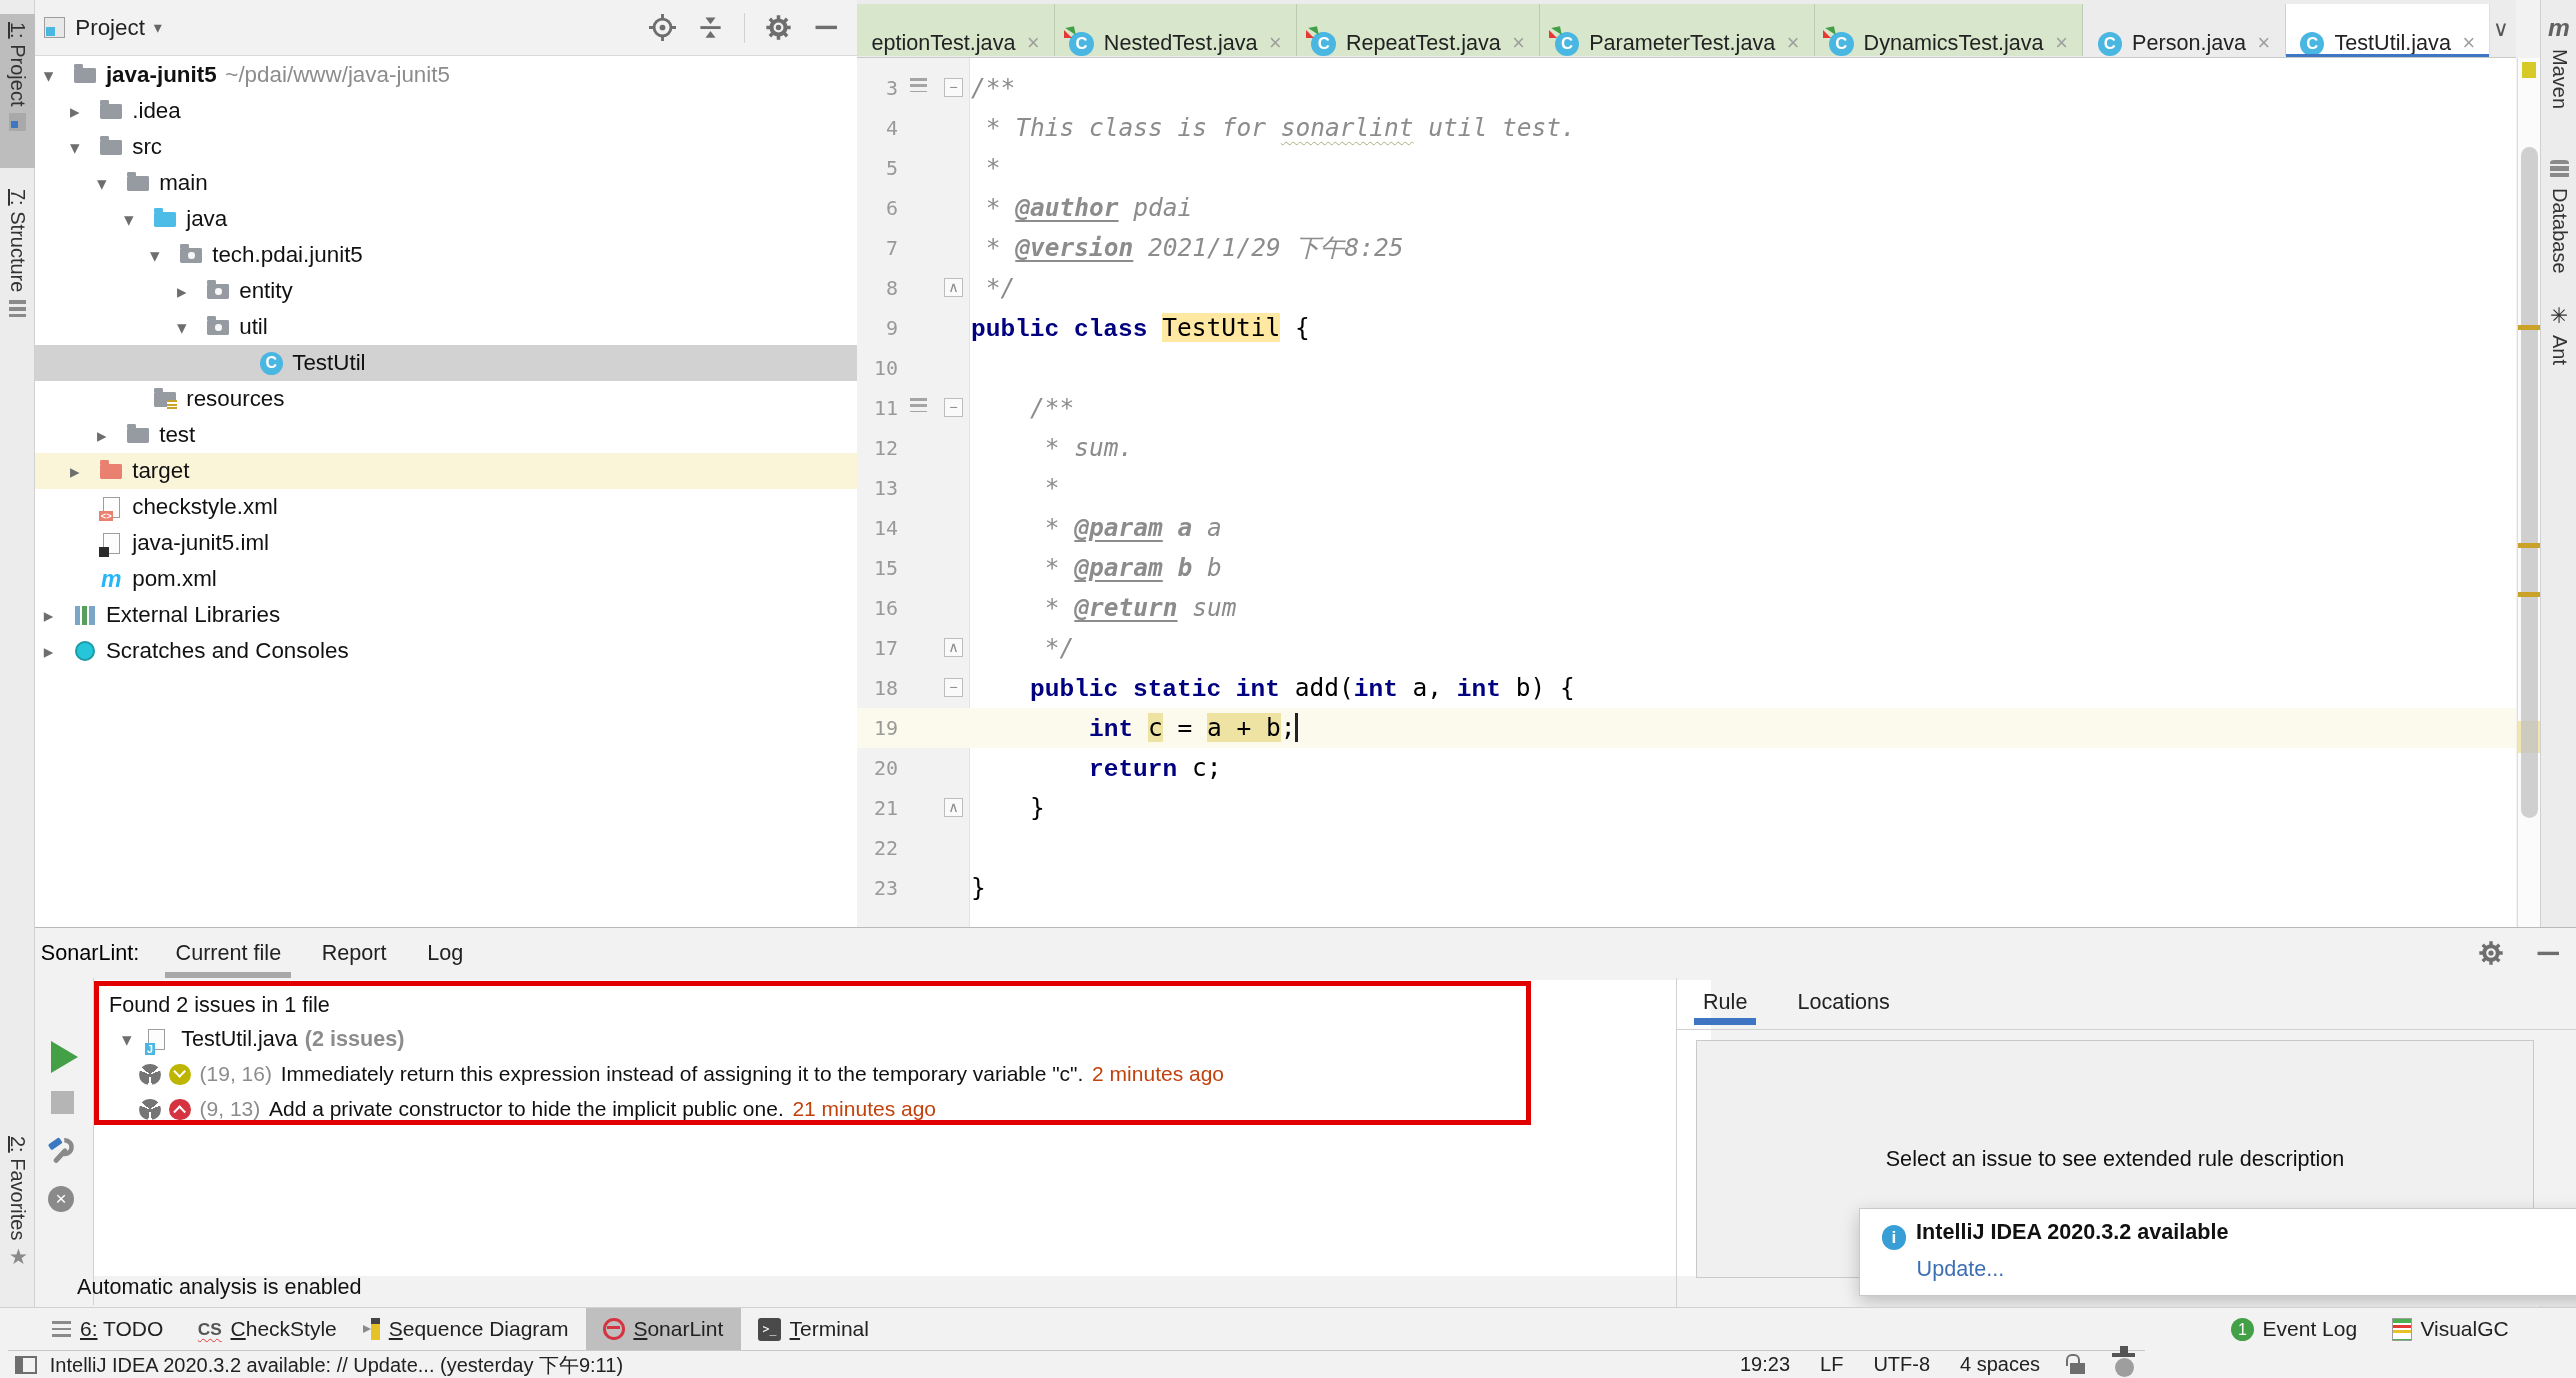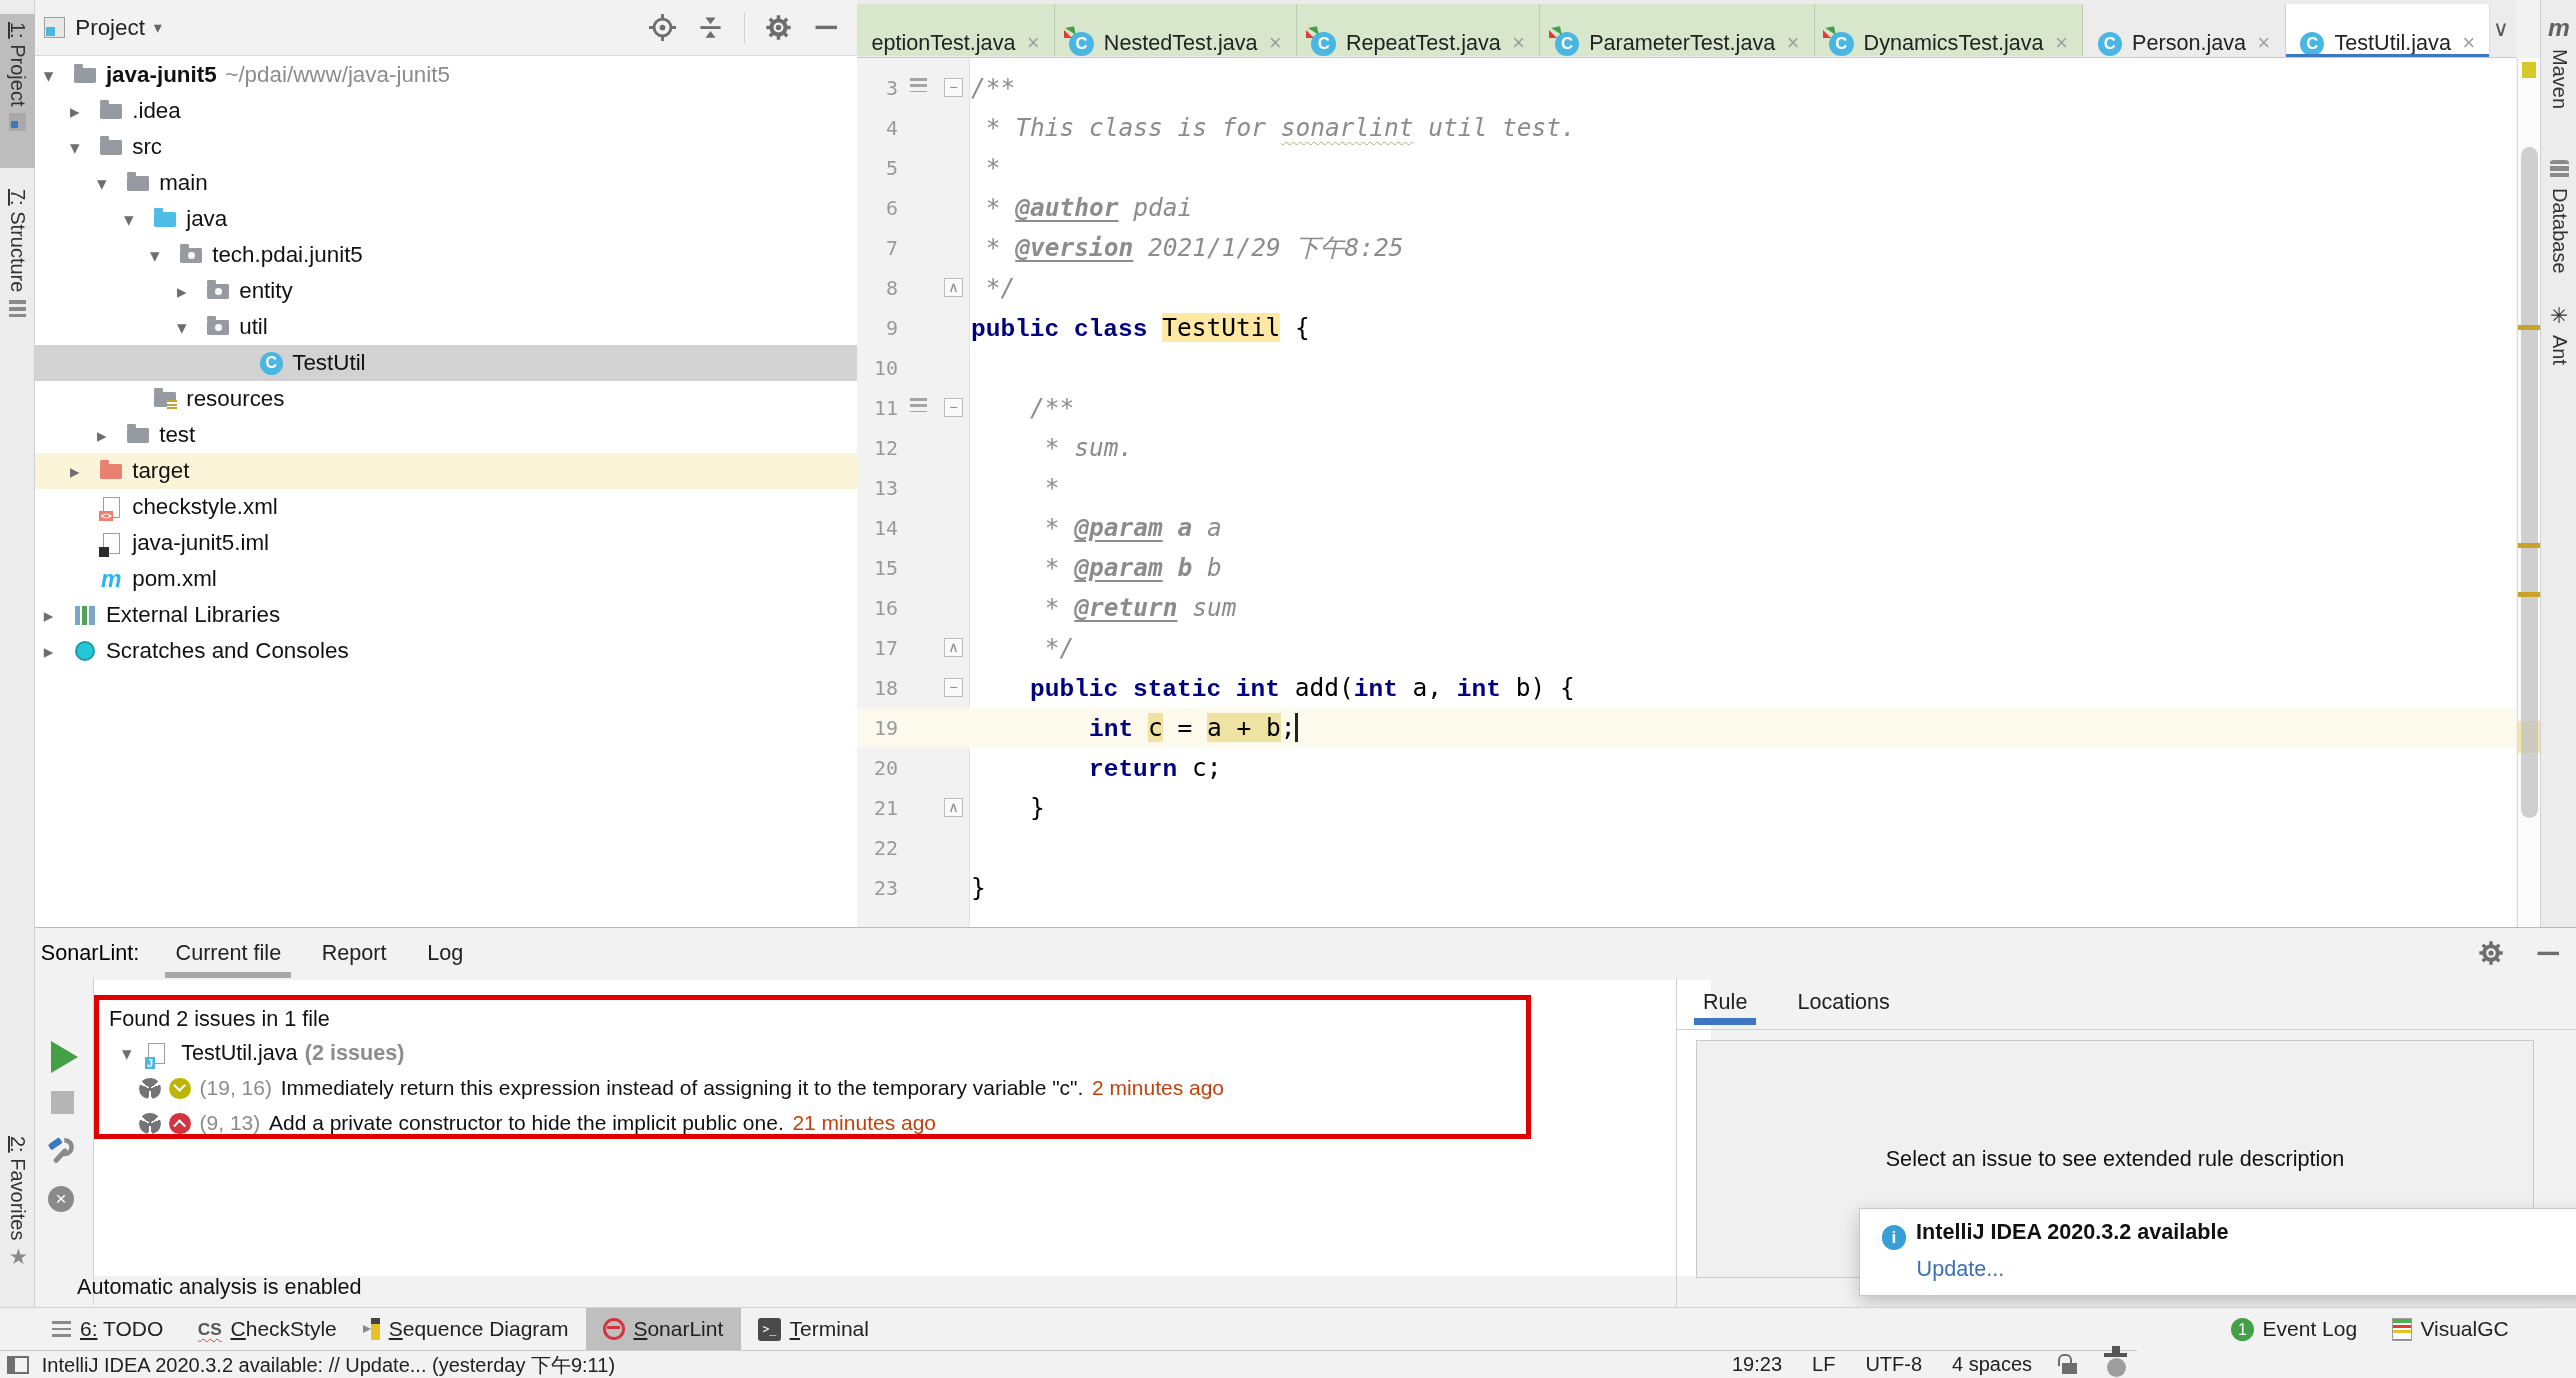--- a/index.html
+++ b/index.html
@@ -115,21 +115,21 @@
   .sl-tab.active::after { content:""; position:absolute; left:-5.8px; right:-5.8px; bottom:0; height:5.8px; background:#a8a8a8; }
   #sl-tools { margin-left:auto; display:flex; align-items:center; gap:29px; padding-right:13px; }
   #sl-iconcol { position:absolute; left:0; top:50px; width:58px; bottom:0; }
   #sl-divider { position:absolute; left:58px; top:50px; bottom:1.4px; width:0.7px; background:#d1d1d1; }
   .sp-play { position:absolute; top:63px; left:16px; width:0; height:0; border-left:27px solid #43a047; border-top:16px solid transparent; border-bottom:16px solid transparent; }
   .sp-stop { position:absolute; top:113px; left:16px; width:23px; height:23px; background:#b5b5b5; }
   .sp-wrench { position:absolute; top:157px; left:11.5px; }
   .sp-clear { position:absolute; top:208px; left:13px; width:26px; height:26px; border-radius:50%; background:#8a8a8a; color:#fff; font-size:19px; line-height:26px; text-align:center; }
 
   #sl-content { position:absolute; left:59px; top:52px; width:1617px; height:296px; background:#fff; }
-  #sl-redbox { position:absolute; left:0; top:15px; width:1437px; height:144px; border:5px solid #e00000; background:#fff; padding-top:2.9px; }
+  #sl-redbox { position:absolute; left:0; top:1px; width:1437px; height:144px; border:5px solid #e00000; background:#fff; padding-top:2.9px; }
   #sl-found { font-size:21.6px; color:#111; padding-left:10px; height:33px; display:flex; align-items:center; }
   #sl-filerow { height:35px; display:flex; align-items:center; padding-left:23px; font-size:21.6px; }
   #sl-filerow .tree-chevron { width:26px; }
   #sl-filename { color:#111; margin-left:7.2px; }
   #sl-filecount { color:#8c8c8c; font-weight:bold; margin-left:7.2px; }
   .issue-row { height:35px; display:flex; align-items:center; padding-left:40px; font-size:21px; gap:8.7px; }
   .ic-smell { width:21.6px; height:21.6px; border-radius:50%; flex:none;
     background:conic-gradient(#757575 0 50deg,#fff 50deg 70deg,#757575 70deg 170deg,#fff 170deg 190deg,#757575 190deg 290deg,#fff 290deg 310deg,#757575 310deg 360deg); }
   .ic-sev { width:21.6px; height:21.6px; border-radius:50%; flex:none; position:relative; }
   .ic-sev.minor { background:#bdb500; }
@@ -165,21 +165,21 @@
   .ic-cs { font-size:17.3px; font-weight:bold; color:#555; text-decoration:underline wavy #e53935 1.4px; text-underline-offset:2.9px; }
   .ic-seq { width:8.7px; height:21.6px; background:linear-gradient(#444 0 5.8px,#e6c229 5.8px 21.6px); position:relative; }
   .ic-seq::after { content:""; position:absolute; left:-8.7px; top:7.2px; border-left:8.7px solid #8a8a8a; border-top:4.3px solid transparent; border-bottom:4.3px solid transparent; }
   .ic-sonar { width:21.6px; height:21.6px; border-radius:50%; border:3.6px solid #d4333f; position:relative; }
   .ic-sonar::after { content:""; position:absolute; left:0.7px; top:5px; width:13px; height:2.9px; background:#d4333f; }
   .ic-term { width:23px; height:23px; background:#4a4a4a; border-radius:2.9px; color:#fff; font-family:"DejaVu Sans Mono",monospace; font-size:11.5px; line-height:23px; text-align:center; }
   .ic-badge { width:23px; height:23px; border-radius:50%; background:#43a047; color:#fff; font-size:16px; line-height:23px; text-align:center; }
   .ic-vgc { width:20px; height:23px; border:1.4px solid #9e9e9e; background:repeating-linear-gradient(to bottom,#4caf50 0 3.6px,#fff 3.6px 5.8px,#e53935 5.8px 8.7px,#fff 8.7px 10.8px,#e6c229 10.8px 13.7px,#fff 13.7px 20px); }
 
   
-  #status-bar { position:absolute; left:0; top:1350px; width:2137px; height:29px; background:#f2f2f2; border-top:0.7px solid #c9c9c9; display:flex; align-items:center; font-size:20px; color:#222; }
+  #status-bar { position:absolute; left:8px; top:1350px; width:2137px; height:29px; background:#f2f2f2; border-top:0.7px solid #c9c9c9; display:flex; align-items:center; font-size:20px; color:#222; }
   .ic-panelwin { width:21.6px; height:17.3px; border:2.2px solid #6e6e6e; margin:0 13px 0 7.2px; background:linear-gradient(90deg,#6e6e6e 0 5.8px,transparent 5.8px); }
   #sb-right { margin-left:auto; display:flex; align-items:center; gap:30px; margin-right:11.5px; }
   .ic-lock { width:14.4px; height:11.5px; background:#6e6e6e; position:relative; margin-top:7.2px; }
   .ic-lock::before { content:""; position:absolute; left:-4.3px; top:-8.7px; width:10px; height:10px; border:2.9px solid #6e6e6e; border-bottom:none; border-radius:5.8px 5.8px 0 0; }
   .ic-hector { width:19px; height:19px; border-radius:50%; background:#9e9e9e; position:relative; margin-top:4.3px; }
   .ic-hector::before { content:""; position:absolute; left:-2.2px; top:-4.3px; width:23px; height:3.6px; background:#555; }
   .ic-hector::after { content:""; position:absolute; left:5px; top:-11.5px; width:8.7px; height:8px; background:#555; }
 
   svg { display:block; }
 </style>

